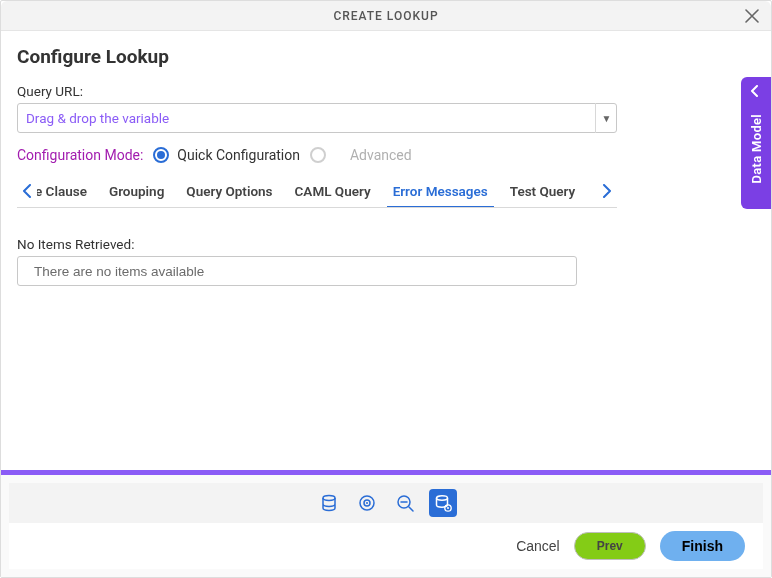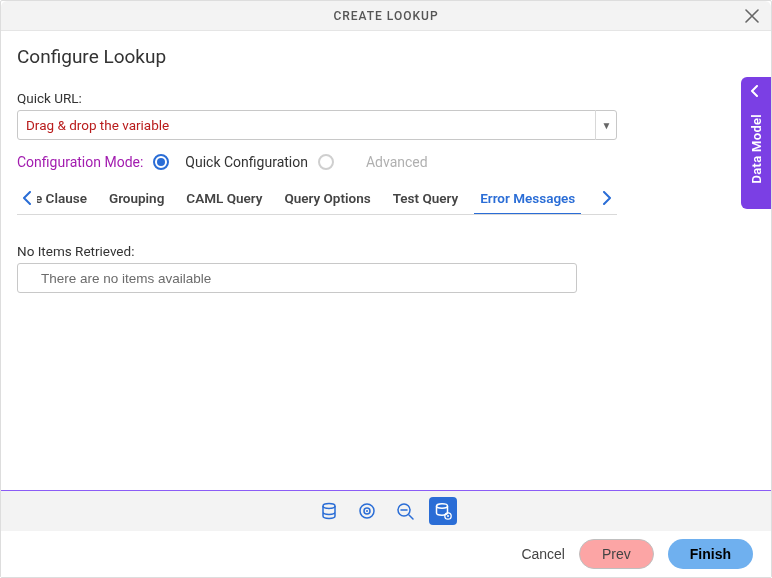--- a/index.html
+++ b/index.html
@@ -52,23 +52,23 @@
     font-size: 18px;
   }
   .content {
     flex: 1;
     padding: 14px 16px 0 16px;
     position: relative;
     overflow: hidden;
   }
   h2.page-title {
     font-size: 19px;
-    font-weight: 400;
+    font-weight: 700;
     color: #333;
-    margin-bottom: 22px;
+    margin-bottom: 15px;
   }
   .field-label {
     font-size: 13.5px;
     color: #333;
     margin-bottom: 4px;
     display: block;
   }
   .select-wrap {
     position: relative;
     width: 600px;
@@ -77,21 +77,21 @@
   .select-wrap .select-box {
     width: 100%;
     height: 30px;
     border: 1px solid #c8c8c8;
     border-radius: 3px;
     background: #fff;
     display: flex;
     align-items: center;
     padding: 0 28px 0 8px;
     font-size: 13.5px;
-    color: #b91c1c;
+    color: #8b5cf6;
     cursor: pointer;
   }
   .select-caret {
     position: absolute;
     right: 0;
     top: 0;
     width: 22px;
     height: 30px;
     border-left: 1px solid #d8d8d8;
     display: flex;
@@ -105,21 +105,21 @@
     display: flex;
     align-items: center;
     gap: 10px;
     margin-bottom: 12px;
     font-size: 14px;
   }
   .config-mode-row .mode-label { color: #a21caf; }
   .radio {
     display: inline-flex;
     align-items: center;
-    gap: 16px;
+    gap: 8px;
     cursor: pointer;
   }
   .radio .dot {
     width: 16px; height: 16px; border-radius: 50%;
     border: 2px solid #2a6dd6; position: relative;
     display: inline-block;
   }
   .radio .dot.checked::after {
     content: ""; position: absolute; inset: 2px;
     border-radius: 50%; background: #2a6dd6;
@@ -171,30 +171,30 @@
     left: -6px; right: -6px; bottom: -1px;
     height: 2px;
     background: #2a6dd6;
   }
   .section { margin-top: 28px; }
   .text-input {
     width: 560px;
     height: 30px;
     border: 1px solid #c8c8c8;
     border-radius: 3px;
-    padding: 0 23px;
+    padding: 0 16px;
     font-size: 13.5px;
     color: #6b6b6b;
     background: #fff;
     display: block;
   }
   .footer {
-    border-top: 1px solid #8b5cf6;
+    border-top: 5px solid #8b5cf6;
     background: #fafafa;
-    padding: 0;
+    padding: 8px;
   }
   .step-icons {
     height: 40px;
     display: flex;
     align-items: center;
     justify-content: center;
     gap: 10px;
     background: #f3f3f3;
   }
   .step-icon {
@@ -210,22 +210,22 @@
     justify-content: flex-end;
     gap: 14px;
     padding: 0 18px;
     background: #fff;
   }
   .btn-link {
     background: none; border: none; color: #444;
     font-size: 14px; cursor: pointer;
   }
   .btn-outline {
-    border: 1px solid #bfbfbf; background: #fca5a5; color: #444;
-    border-radius: 16px; padding: 6px 22px; font-size: 14px; cursor: pointer;
+    border: 1px solid #bfbfbf; background: #84cc16; color: #444;
+    border-radius: 16px; padding: 6px 22px; font-size: 12px; cursor: pointer; font-weight: bold;
   }
   .btn-primary {
     border: none; background: #6fb0ef; color: #000000;
     border-radius: 16px; padding: 7px 22px; font-size: 14px; font-weight: 600;
     cursor: pointer;
   }
   .side-tab {
     position: absolute;
     right: 0;
     top: 76px;
@@ -264,21 +264,21 @@
     <div class="close-btn">
       <svg width="14" height="14" viewBox="0 0 14 14">
           <path d="M1 1 L13 13 M13 1 L1 13" stroke="currentColor" stroke-width="1.6" fill="none" stroke-linecap="round"></path>
         </svg>
     </div>
   </div>
 
   <div class="content">
     <h2 class="page-title">Configure Lookup</h2>
 
-    <label class="field-label">Quick URL:</label>
+    <label class="field-label">Query URL:</label>
     <div class="select-wrap">
       <div class="select-box">
         <span>Drag &amp; drop the variable</span>
       </div>
       <div class="select-caret">▼</div>
     </div>
 
     <div class="config-mode-row">
       <span class="mode-label">Configuration Mode:</span>
       <label class="radio">
@@ -293,24 +293,24 @@
 
     <div class="tabs-wrap">
       <div class="tab-scroll-left">
         <svg width="10" height="14" viewBox="0 0 10 14">
             <path d="M8 1 L2 7 L8 13" stroke="currentColor" stroke-width="2" fill="none" stroke-linecap="round" stroke-linejoin="round"></path>
           </svg>
       </div>
       <div class="tabs">
         <div class="tab partial-left">e Clause</div>
         <div class="tab">Grouping</div>
+        <div class="tab">Query Options</div>
         <div class="tab">CAML Query</div>
-        <div class="tab">Query Options</div>
+        <div class="tab active">Error Messages</div>
         <div class="tab">Test Query</div>
-        <div class="tab active">Error Messages</div>
       </div>
       <div class="tab-scroll-right">
         <svg width="10" height="14" viewBox="0 0 10 14">
             <path d="M2 1 L8 7 L2 13" stroke="currentColor" stroke-width="2" fill="none" stroke-linecap="round" stroke-linejoin="round"></path>
           </svg>
       </div>
     </div>
 
     <div class="section">
       <label class="field-label">No Items Retrieved:</label>

